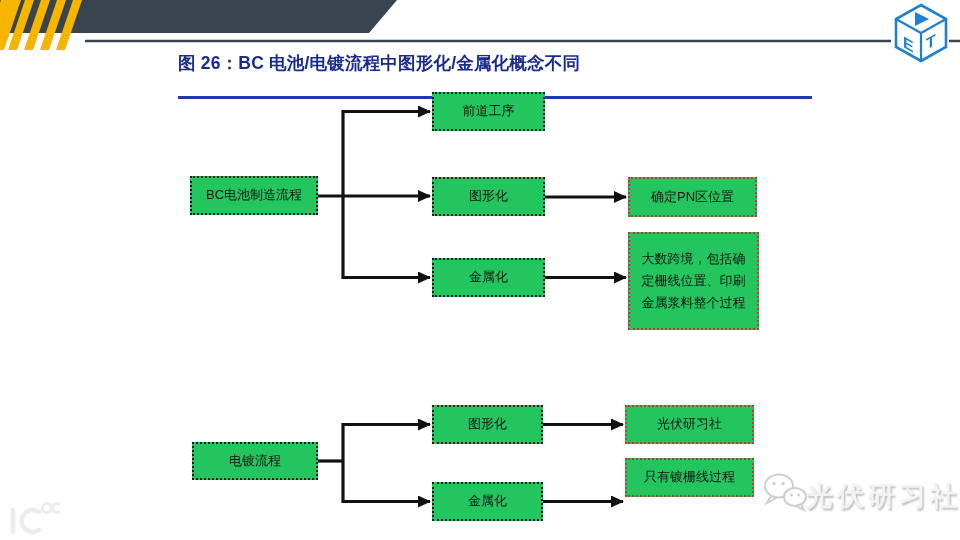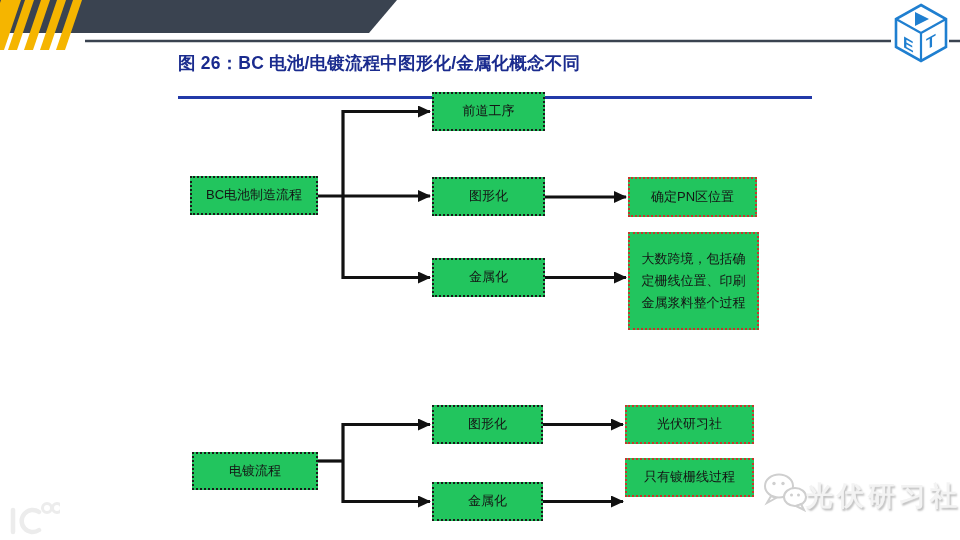--- a/index.html
+++ b/index.html
@@ -92,21 +92,21 @@
     </g>
   </svg>
 
   <div class="node" style="left:190px;top:176px;width:128px;height:39px;">BC电池制造流程</div>
   <div class="node" style="left:432px;top:92px;width:113px;height:39px;">前道工序</div>
   <div class="node" style="left:432px;top:177px;width:113px;height:39px;">图形化</div>
   <div class="node" style="left:432px;top:258px;width:113px;height:39px;">金属化</div>
   <div class="result" style="left:628px;top:177px;width:129px;height:40px;">确定PN区位置</div>
   <div class="result multi" style="left:628px;top:232px;width:131px;height:98px;">大数跨境，包括确定栅线位置、印刷金属浆料整个过程</div>
 
-  <div class="node" style="left:192px;top:452px;width:126px;height:38px;text-align:center;">电镀流程</div>
+  <div class="node" style="left:192px;top:442px;width:126px;height:38px;text-align:center;">电镀流程</div>
   <div class="node" style="left:432px;top:405px;width:111px;height:39px;">图形化</div>
   <div class="node" style="left:432px;top:482px;width:111px;height:39px;">金属化</div>
   <div class="result" style="left:625px;top:405px;width:129px;height:39px;">光伏研习社</div>
   <div class="result" style="left:625px;top:458px;width:129px;height:39px;">只有镀栅线过程</div>
 
   <svg class="wm-left-glyph" width="54" height="40" viewBox="0 0 54 40">
     <g stroke="#ececec" fill="none" stroke-width="4.5" stroke-linecap="round">
       <line x1="7" y1="12" x2="7" y2="34"></line>
       <path d="M33,14 A11,11 0 1 0 33,32"></path>
     </g>

